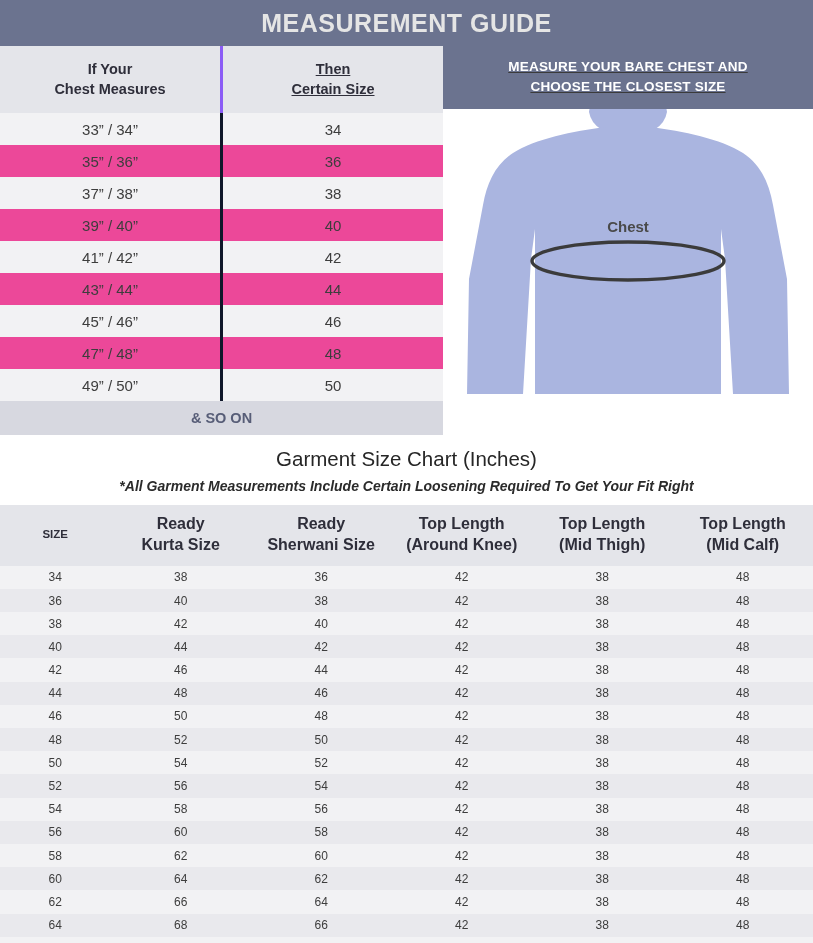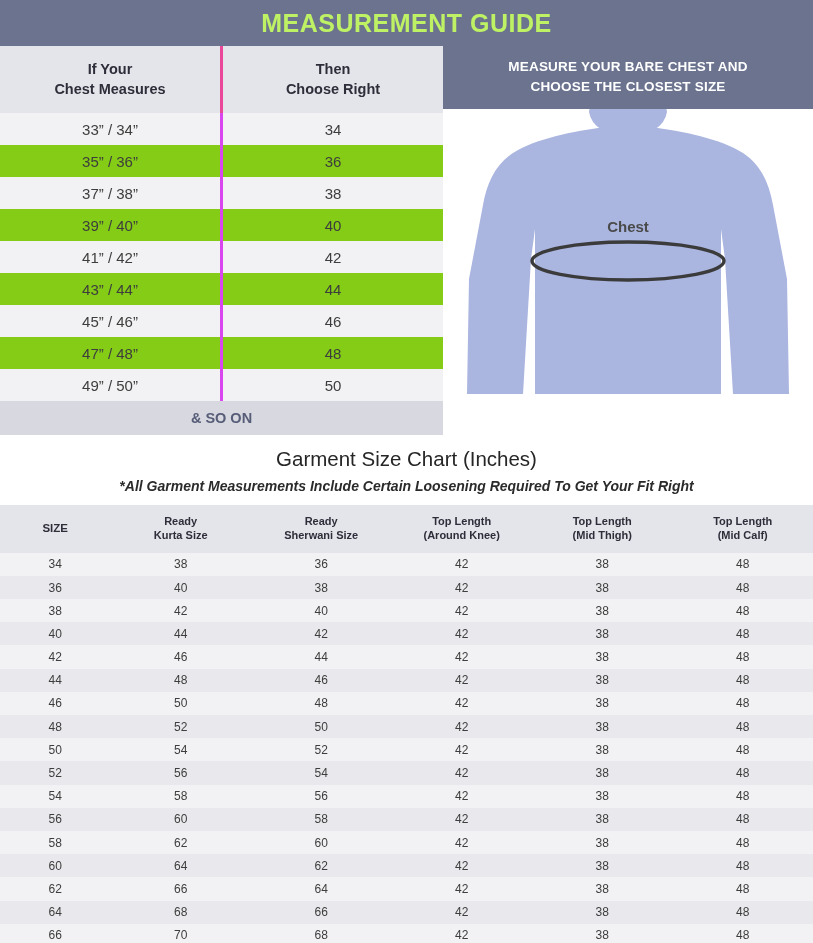--- a/index.html
+++ b/index.html
@@ -18,21 +18,21 @@
     width: 813px;
     height: 943px;
     position: relative;
     background: #ffffff;
   }
 
   
   .banner {
     height: 46px;
     background: #6b738f;
-    color: #bef264;
+    color: #e5e5e5;
     display: flex;
     align-items: center;
     justify-content: center;
     font-size: 25px;
     font-weight: bold;
     letter-spacing: 0.5px;
   }
 
   
   .top-section {
@@ -46,45 +46,46 @@
     table-layout: fixed;
   }
   .chest-table th {
     background: #e4e5ea;
     color: #2e2e3a;
     font-size: 14.5px;
     font-weight: bold;
     line-height: 1.35;
     padding: 14px 4px;
     text-align: center;
-    border-right: 3px solid #ec4899;
-  }
-  .chest-table th:last-child { border-right: none; }
+    border-right: 3px solid #8b5cf6;
+  }
+  .chest-table th:last-child { border-right: none; text-decoration: underline; }
   .chest-table td {
     font-size: 15px;
     text-align: center;
     padding: 7.5px 4px;
     color: #3d3d3d;
-    border-right: 3px solid #d946ef;
+    border-right: 3px solid #0f172a;
   }
   .chest-table td:last-child { border-right: none; }
   .chest-table tr.row-odd td { background: #f2f2f4; }
-  .chest-table tr.row-even td { background: #84cc16; }
+  .chest-table tr.row-even td { background: #ec4899; }
   .chest-table tr.soon td {
     background: #d7d8e0;
     color: #575d77;
     font-size: 14.5px;
     font-weight: bold;
     padding: 9px 12px;
     border-right: none;
   }
 
   .illustration-col {
     width: 370px;
     padding-left: 0;
+    text-decoration: underline;
   }
   .illus-header {
     background: #6b738f;
     color: #ffffff;
     font-size: 13.5px;
     font-weight: bold;
     text-align: center;
     line-height: 1.5;
     padding: 11px 14px;
     letter-spacing: 0.2px;
@@ -116,21 +117,21 @@
   }
 
   
   .garment-table {
     width: 813px;
     border-collapse: collapse;
     table-layout: fixed;
   }
   .garment-table th {
     background: #e4e5ea;
-    font-size: 11px;
+    font-size: 16px;
     font-weight: bold;
     color: #2e2e3a;
     line-height: 1.3;
     padding: 9px 2px 10px 2px;
     text-align: center;
     vertical-align: middle;
   }
   .garment-table th.size-col { font-size: 11.5px; }
   .garment-table td {
     font-size: 12px;
@@ -156,21 +157,21 @@
 
     <table class="chest-table">
       <thead>
         <tr>
           <th>
             <div>If Your</div>
             <div>Chest Measures</div>
           </th>
           <th>
             <div>Then</div>
-            <div>Choose Right</div>
+            <div>Certain Size</div>
           </th>
         </tr>
       </thead>
       <tbody>
         <tr class="row-odd">
           <td>33” / 34”</td>
           <td>34</td>
         </tr>
         <tr class="row-even">
           <td>35” / 36”</td>

